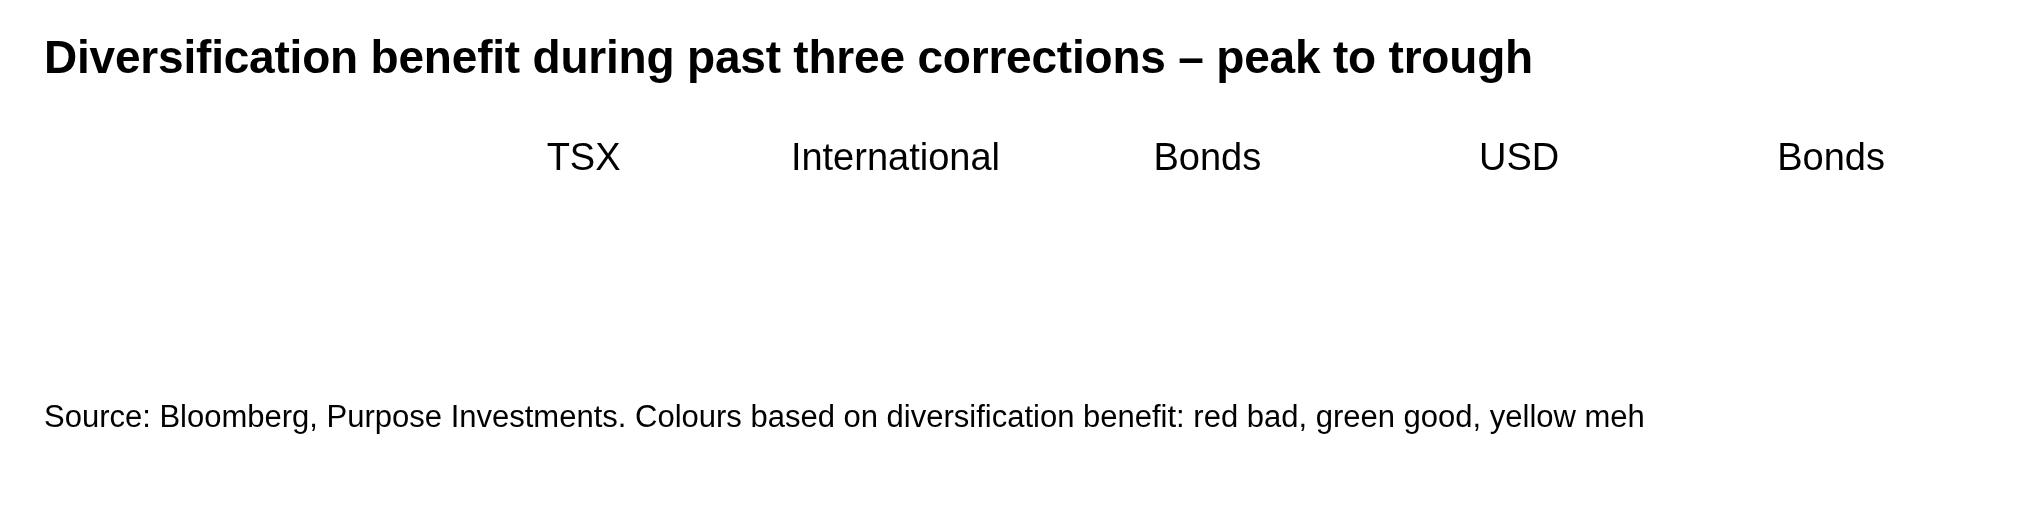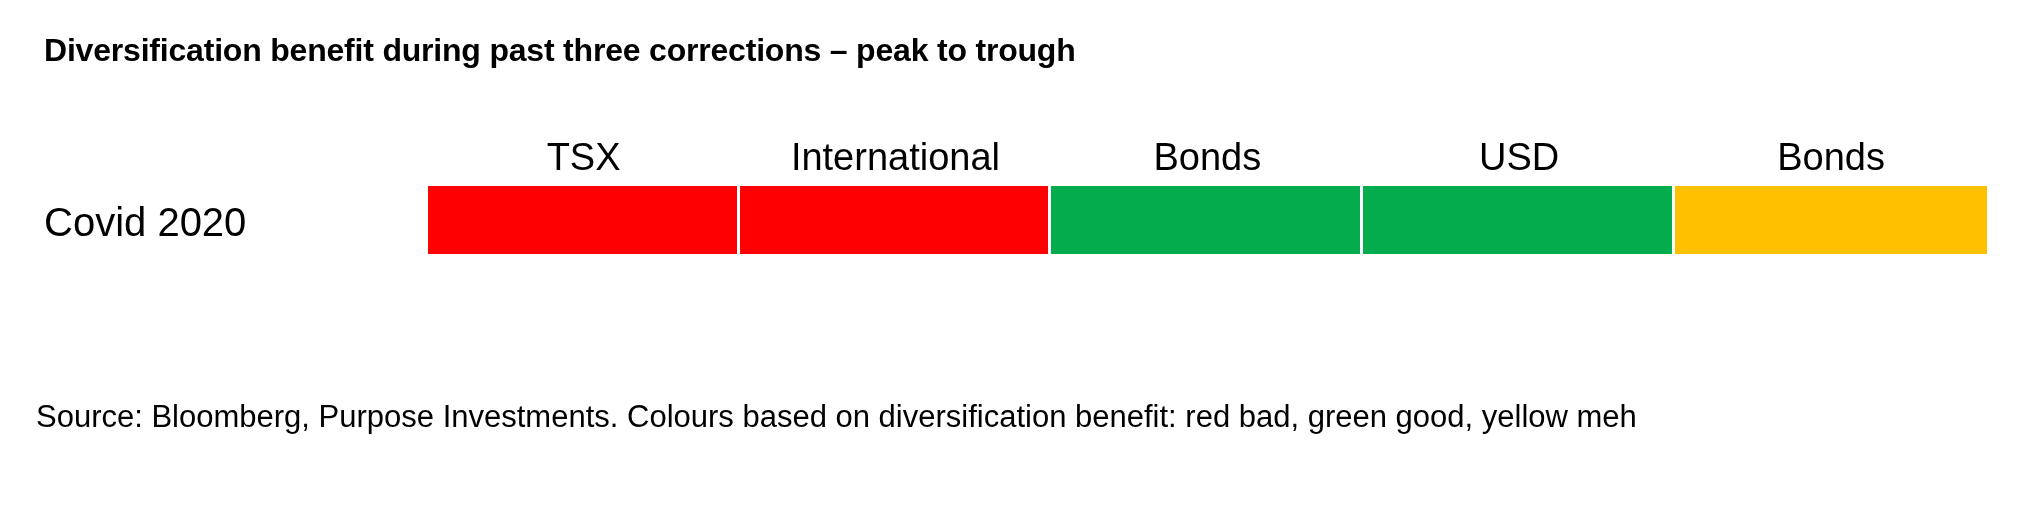--- a/index.html
+++ b/index.html
@@ -14,21 +14,21 @@
     color: #000000;
     overflow: hidden;
     position: relative;
   }
 
   
   #chart-title {
     position: absolute;
     left: 44px;
     top: 34px;
-    font-size: 32px;
+    font-size: 46px;
     font-weight: bold;
     letter-spacing: -0.2px;
     white-space: nowrap;
     line-height: 1.0;
   }
 
   
   #matrix {
     position: absolute;
     left: 0px;
@@ -85,21 +85,21 @@
     height: 68px;
     border-right: 3px solid #ffffff;
     border-bottom: 3px solid #ffffff;
   }
   td.cell.last-col { border-right: 0; }
   tr.last-row td.cell { border-bottom: 0; }
 
   
   #source-note {
     position: absolute;
-    left: 36px;
+    left: 44px;
     top: 401px;
     font-size: 31px;
     font-weight: normal;
     white-space: nowrap;
     line-height: 1.0;
   }
 </style>
 </head>
 <body>
 
@@ -119,25 +119,17 @@
       <tr>
         <th class="corner-cell"></th>
         <th class="col-header">TSX</th>
         <th class="col-header">International</th>
         <th class="col-header">Bonds</th>
         <th class="col-header">USD</th>
         <th class="col-header">Bonds</th>
       </tr>
     </thead>
     <tbody>
-      <tr>
-        <td class="row-header">Covid 2020</td>
-        <td class="cell" style="background-color: rgb(255, 0, 0);"></td>
-        <td class="cell" style="background-color: rgb(255, 0, 0);"></td>
-        <td class="cell" style="background-color: rgb(5, 172, 78);"></td>
-        <td class="cell" style="background-color: rgb(5, 172, 78);"></td>
-        <td class="cell last-col" style="background-color: rgb(255, 192, 0);"></td>
-      </tr>
     </tbody>
   </table>
 </div>
 
 <div id="source-note">Source: Bloomberg, Purpose Investments. Colours based on diversification benefit: red bad, green good, yellow meh</div>
 
 </body></html>

